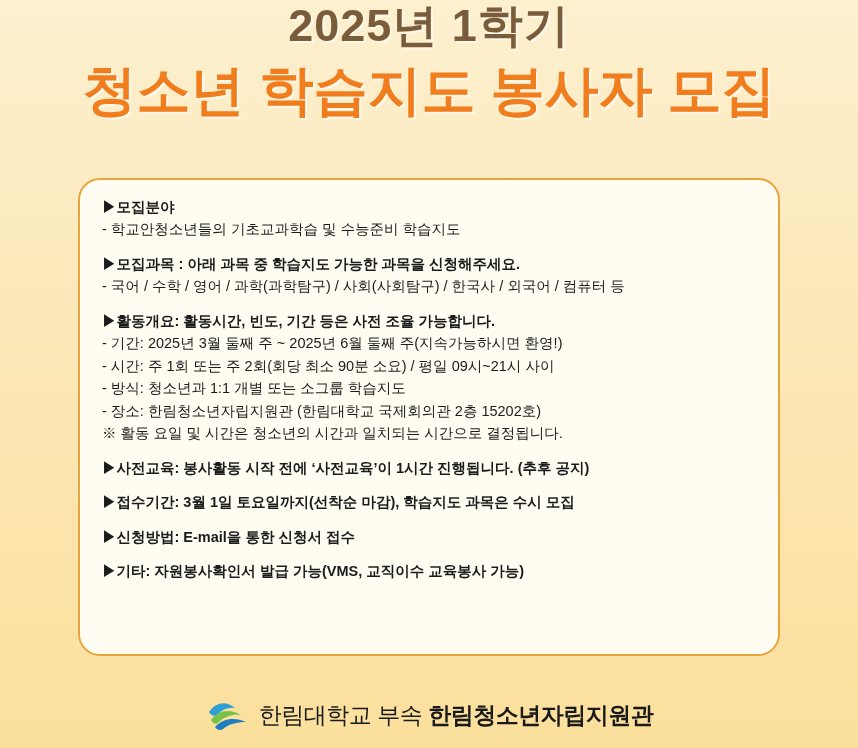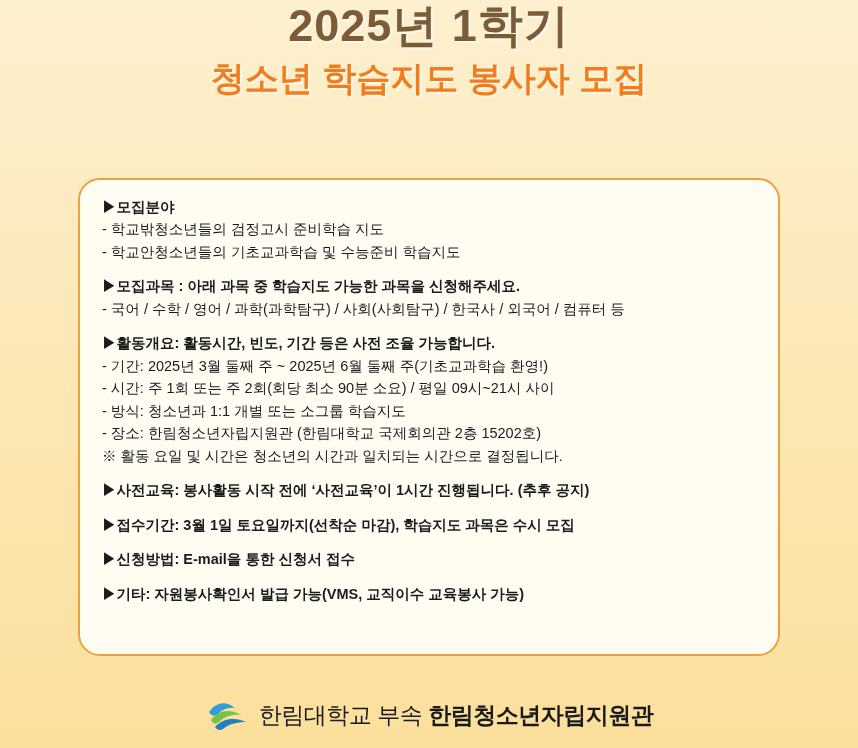--- a/index.html
+++ b/index.html
@@ -25,21 +25,21 @@
   }
   .title-line1 {
     font-size: 45px;
     font-weight: bold;
     color: #7a5b3a;
     letter-spacing: 1px;
     line-height: 1.15;
     text-shadow: 2px 2px 0 rgba(255,255,255,0.55);
   }
   .title-line2 {
-    font-size: 34px;
+    font-size: 54px;
     font-weight: bold;
     color: #f07d1e;
     letter-spacing: 0px;
     line-height: 1.2;
     margin-top: 6px;
     text-shadow: 2px 2px 0 rgba(255,255,255,0.6);
   }
   .body-card {
     position: absolute;
     left: 78px;
@@ -101,32 +101,31 @@
 
   <div class="title-block">
     <div class="title-line1">2025년 1학기</div>
     <div class="title-line2">청소년 학습지도 봉사자 모집</div>
   </div>
 
   <div class="body-card">
 
     <div class="sec">
       <div class="line head">▶모집분야</div>
-      <div class="line">- 학교밖청소년들의 검정고시 준비학습 지도</div>
       <div class="line">- 학교안청소년들의 기초교과학습 및 수능준비 학습지도</div>
     </div>
 
     <div class="sec">
       <div class="line head">▶모집과목 : 아래 과목 중 학습지도 가능한 과목을 신청해주세요.</div>
       <div class="line">- 국어 / 수학 / 영어 / 과학(과학탐구) / 사회(사회탐구) / 한국사 / 외국어 / 컴퓨터 등</div>
     </div>
 
     <div class="sec">
       <div class="line head">▶활동개요: 활동시간, 빈도, 기간 등은 사전 조율 가능합니다.</div>
-      <div class="line">- 기간: 2025년 3월 둘째 주 ~ 2025년 6월 둘째 주(기초교과학습 환영!)</div>
+      <div class="line">- 기간: 2025년 3월 둘째 주 ~ 2025년 6월 둘째 주(지속가능하시면 환영!)</div>
       <div class="line">- 시간: 주 1회 또는 주 2회(회당 최소 90분 소요) / 평일 09시~21시 사이</div>
       <div class="line">- 방식: 청소년과 1:1 개별 또는 소그룹 학습지도</div>
       <div class="line">- 장소: 한림청소년자립지원관 (한림대학교 국제회의관 2층 15202호)</div>
       <div class="line">※ 활동 요일 및 시간은 청소년의 시간과 일치되는 시간으로 결정됩니다.</div>
     </div>
 
     <div class="sec">
       <div class="line head">▶사전교육: 봉사활동 시작 전에 ‘사전교육’이 1시간 진행됩니다. (추후 공지)</div>
     </div>
 

